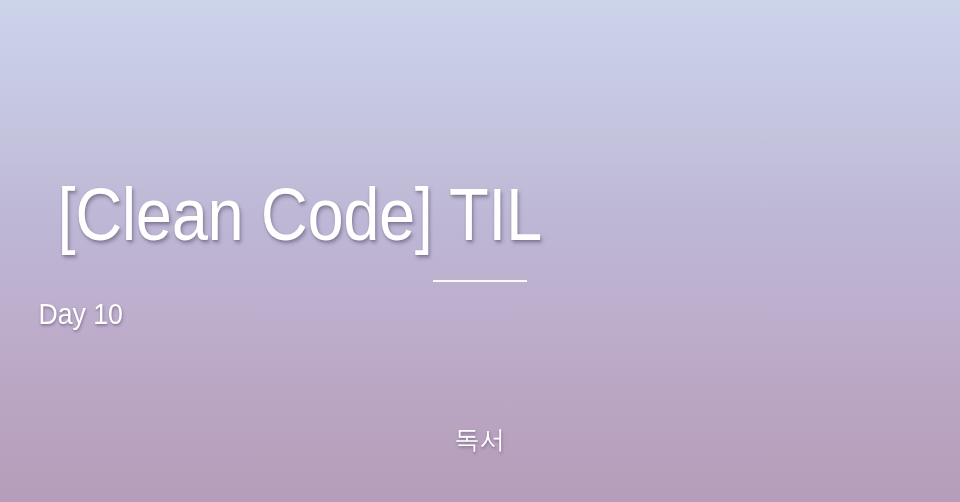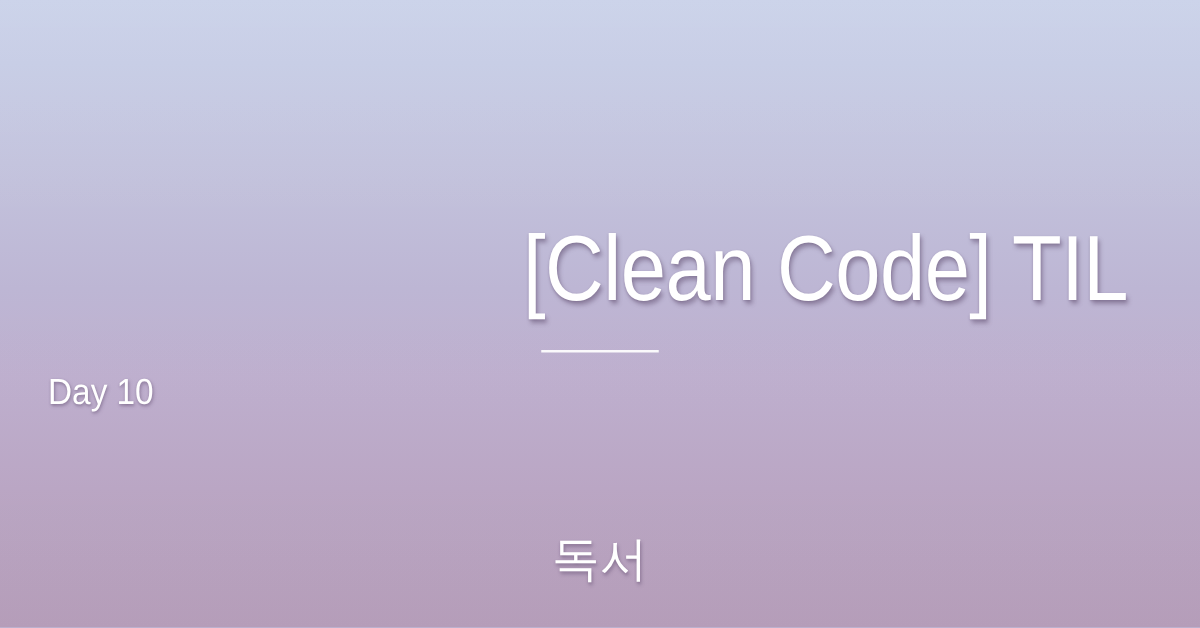--- a/index.html
+++ b/index.html
@@ -53,21 +53,21 @@
     width: 100%;
     height: 100%;
   }
 
   
   .title-block {
     position: absolute;
     left: 0;
     right: 0;
     top: 178px;
-    text-align: right;
+    text-align: left;
   }
 
   .cover-title {
     display: block;
     font-family: "Liberation Sans Narrow", "Liberation Sans", "DejaVu Sans", sans-serif;
     font-size: 74px;
     line-height: 1.0;
     font-weight: 400;
     letter-spacing: -0.5px;
     color: #ffffff;
@@ -119,22 +119,22 @@
   .category-block {
     position: absolute;
     left: 0;
     right: 0;
     top: 428px;
     text-align: center;
   }
 
   .cover-category {
     display: block;
-    font-family: Liberation Sans, sans-serif;
-    font-size: 38px;
+    font-family: Liberation Mono, monospace;
+    font-size: 25px;
     line-height: 1.1;
     font-weight: 400;
     letter-spacing: 0.5px;
     color: #ffffff;
     text-shadow:
        1px 2px 3px rgba(90, 70, 105, 0.40),
        0   1px 2px rgba(90, 70, 105, 0.24);
     white-space: nowrap;
   }
 </style>

